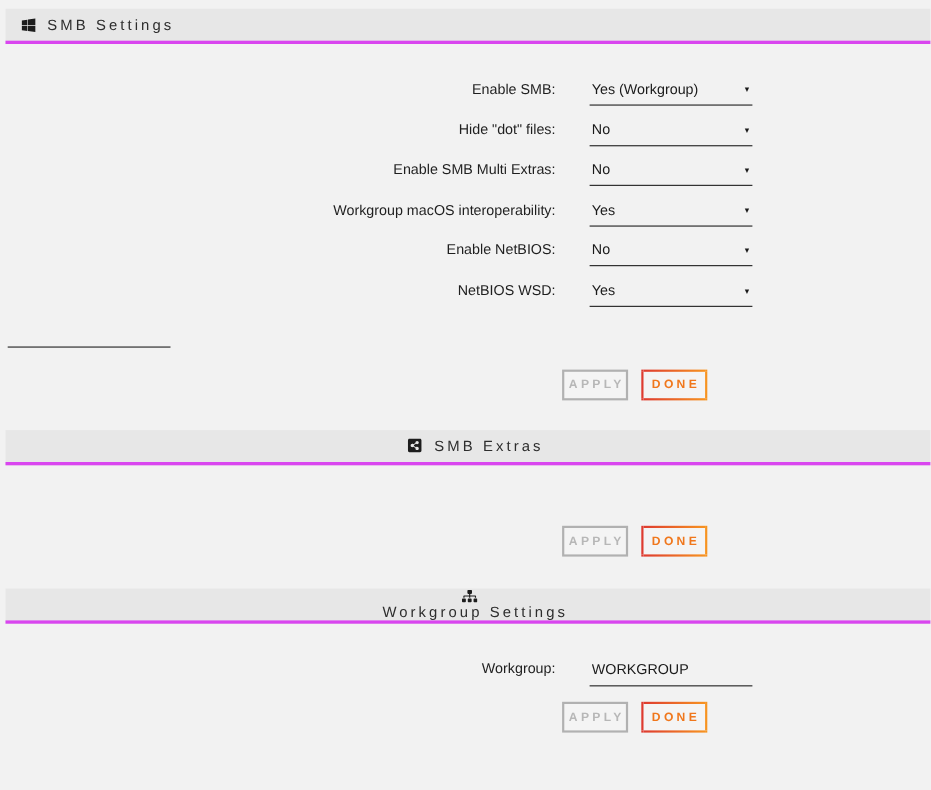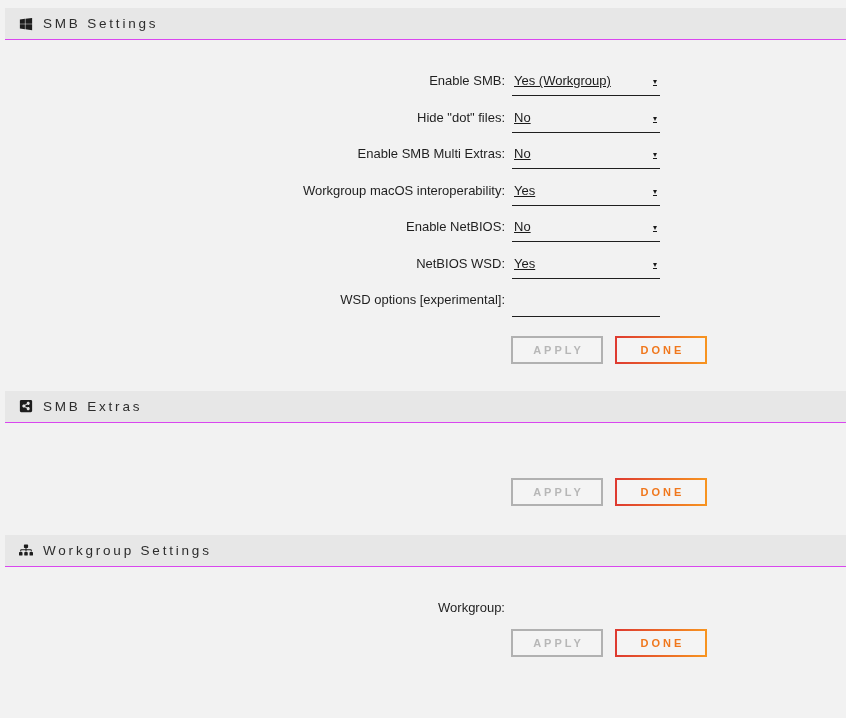--- a/index.html
+++ b/index.html
@@ -11,42 +11,42 @@
     color:#1f1f1f;
   }
   .page { width:846px; height:718px; position:relative; }
 
   
   .panel-header {
     margin-left:5px;
     width:calc(100% - 5px);
     height:32px;
     background:#e7e7e7;
-    border-bottom:1px solid #d946ef;
+    border-bottom:3px solid #d946ef;
     display:flex;
     align-items:center;
     padding-left:13px;
   }
   .panel-header .hicon { width:15px; height:15px; display:flex; align-items:center; justify-content:center; margin-right:10px; }
   .panel-header .hicon svg { width:14px; height:14px; fill:#1d1d1d; }
   .panel-header .htitle {
     font-size:13.5px;
     letter-spacing:2.8px;
     color:#2d2d2d;
   }
   .mt8  { margin-top:8px; }
-  .mt27 { margin-top:27px; }
-  .mt29 { margin-top:29px; }
+  .mt27 { margin-top:27px;justify-content:center; }
+  .mt29 { margin-top:29px;flex-direction:column; }
 
   
   .section-body-1 { padding-top:23px; }
   .section-body-2 { padding-top:28px; }
   .section-body-3 { padding-top:25px; }
 
-  .form-row { display:flex; height:36.5px; }
+  .form-row { display:flex; height:36.5px;gap:24px; }
   .form-row.auto { height:auto; }
   .form-label {
     width:505px;
     text-align:right;
     padding-top:10px;
     font-size:13px;
     color:#1f1f1f;
     white-space:nowrap;
   }
   .form-control { margin-left:7px; width:148px; padding-top:10px; }
@@ -54,21 +54,20 @@
   .select {
     display:flex;
     justify-content:space-between;
     align-items:flex-end;
     border-bottom:1px solid #1f1f1f;
     padding:0 3px 7px 2px;
     font-size:13px;
     color:#1a1a1a;
     cursor:pointer;
     height:23px;
-    text-decoration:underline;
   }
   .select .arrow { font-size:8px; color:#1a1a1a; line-height:1; padding-bottom:2px; }
 
   .line-input {
     width:148px;
     border:none;
     border-bottom:1px solid #1f1f1f;
     background:transparent;
     font-family:"Liberation Sans","DejaVu Sans",sans-serif;
     font-size:13px;
@@ -94,21 +93,21 @@
     border-radius:0;
   }
   .ta-label { padding-top:8px; }
 
   
   .buttons-row { display:flex; margin-left:511px; gap:12px; }
   .bt17 { margin-top:17px; }
   .bt27 { margin-top:27px; }
   .bt14 { margin-top:14px; }
   .btn {
-    width:92px; height:28px;
+    width:60px; height:28px;
     display:flex; align-items:center; justify-content:center;
     font-size:11px; font-weight:bold;
     letter-spacing:3px; text-indent:3px;
     background:#f4f4f4;
     cursor:pointer;
     user-select:none;
   }
   .btn-apply {
     border:2px solid #b1b1b1;
     color:#b7b7b7;
@@ -189,21 +188,20 @@
       <div class="form-label">NetBIOS WSD:</div>
       <div class="form-control">
         <div class="select">
           <span>Yes</span>
           <span class="arrow">▾</span>
         </div>
       </div>
     </div>
 
     <div class="form-row">
-      <div class="form-label">WSD options [experimental]:</div>
       <div class="form-control">
         <input type="text" class="line-input" value="" style="">
       </div>
     </div>
 
     <div class="buttons-row bt17">
       <div class="btn btn-apply">APPLY</div>
       <div class="btn btn-done">DONE</div>
     </div>
   </div>
@@ -230,20 +228,23 @@
       <svg viewBox="0 0 640 512">
           <path d="M128 352H32c-17.67 0-32 14.33-32 32v96c0 17.67 14.33 32 32 32h96c17.67 0 32-14.33 32-32v-96c0-17.67-14.33-32-32-32zm-24-80h192v48h48v-48h192v48h48v-57.59c0-21.17-17.22-38.41-38.41-38.41H344v-64h40c17.67 0 32-14.33 32-32V32c0-17.67-14.33-32-32-32H256c-17.67 0-32 14.33-32 32v96c0 17.67 14.33 32 32 32h40v64H94.41C73.22 224 56 241.23 56 262.41V320h48v-48zm264 80h-96c-17.67 0-32 14.33-32 32v96c0 17.67 14.33 32 32 32h96c17.67 0 32-14.33 32-32v-96c0-17.67-14.33-32-32-32zm240 0h-96c-17.67 0-32 14.33-32 32v96c0 17.67 14.33 32 32 32h96c17.67 0 32-14.33 32-32v-96c0-17.67-14.33-32-32-32z"></path>
         </svg>
     </span>
     <span class="htitle">Workgroup Settings</span>
   </div>
 
   <div class="section-body-3">
     <div class="form-row auto">
       <div class="form-label" style="padding-top:8px">Workgroup:</div>
+      <div class="form-control" style="padding-top:8px">
+        <input type="text" class="line-input" value="WORKGROUP" style="">
+      </div>
     </div>
 
     <div class="buttons-row bt14">
       <div class="btn btn-apply">APPLY</div>
       <div class="btn btn-done">DONE</div>
     </div>
   </div>
 
 </div>
 

